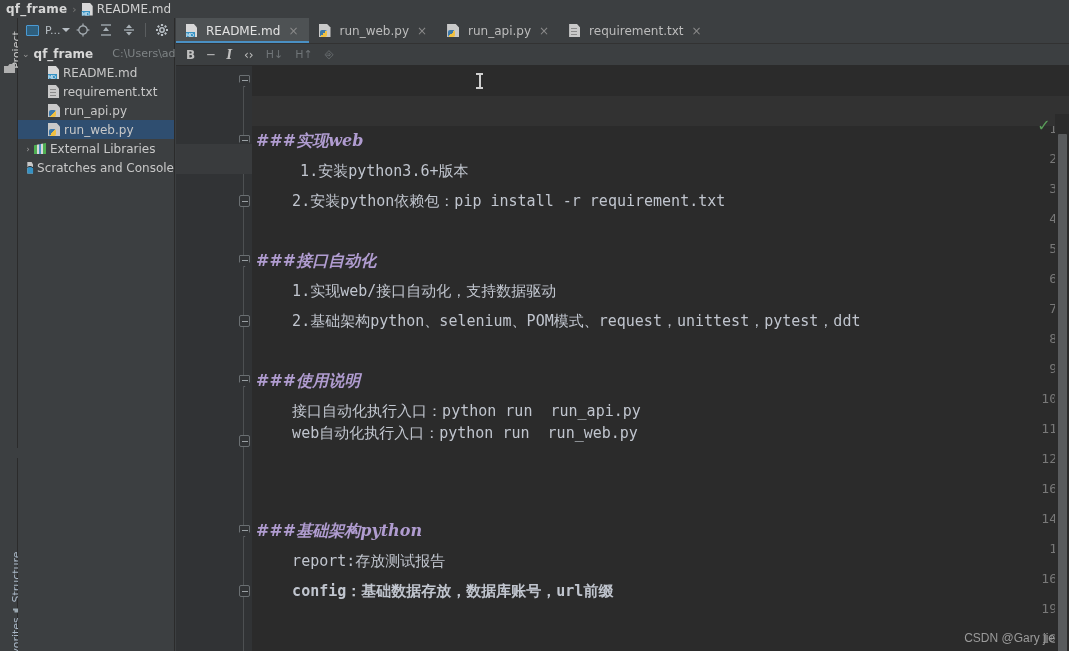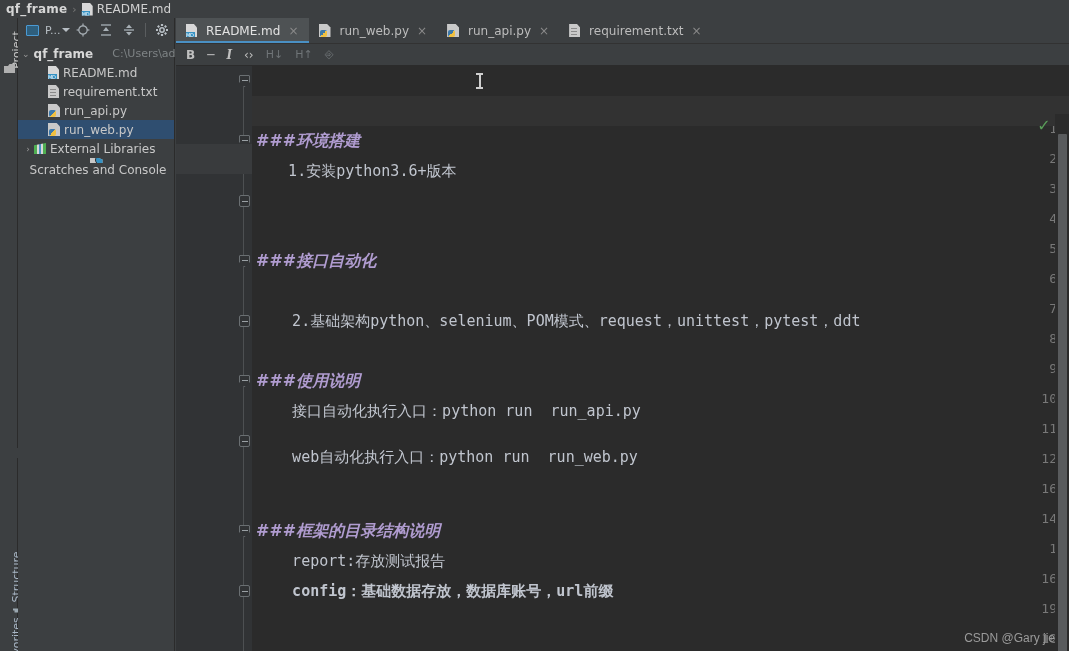--- a/index.html
+++ b/index.html
@@ -310,21 +310,21 @@
         <div class="tree-row selected" style="padding-left: 18px;">
           <span class="tree-arrow"></span>
           <span class="py-icon"></span>
           <span class="tree-label">run_web.py</span>
         </div>
         <div class="tree-row" style="padding-left: 4px;">
           <span class="tree-arrow">›</span>
           <span class="lib-ico"></span>
           <span class="tree-label">External Libraries</span>
         </div>
-        <div class="tree-row" style="padding-left: 4px; flex-direction: column;">
+        <div class="tree-row" style="padding-left: 4px;">
           <span class="tree-arrow"></span>
           <span class="scratch-ico"></span>
           <span class="tree-label">Scratches and Console</span>
         </div>
       </div>
   </div>
 
   <div class="editor-area">
 
     <div class="tabs" id="tabs">
@@ -392,32 +392,34 @@
           <div class="ln" style="top: 408px;">16</div>
           <div class="ln" style="top: 438px;">14</div>
           <div class="ln" style="top: 468px;">1</div>
           <div class="ln" style="top: 498px;">16</div>
           <div class="ln" style="top: 528px;">19</div>
           <div class="ln" style="top: 558px;">18</div>
         </div>
       <div class="code-body" id="code-body">
           <div class="caret-row" style="top: 30px;"></div>
           <div class="cl body" style="top: 30px; left: 4px;"></div>
-          <div class="cl head" style="top: 60px; left: 4px;">###环境搭建</div>
-          <div class="cl body" style="top: 90px; left: 0;">    1.安装python3.6+版本</div>
+          <div class="cl head" style="top: 60px; left: 4px;">###实现web</div>
+          <div class="cl body" style="top: 90px; left: 12px;">    1.安装python3.6+版本</div>
+          <div class="cl body" style="top: 120px; left: 4px;">    2.安装python依赖包：pip install -r requirement.txt</div>
           <div class="cl body" style="top: 150px; left: 4px;"></div>
           <div class="cl head" style="top: 180px; left: 4px;">###接口自动化</div>
+          <div class="cl body" style="top: 210px; left: 4px;">    1.实现web/接口自动化，支持数据驱动</div>
           <div class="cl body" style="top: 240px; left: 4px;">    2.基础架构python、selenium、POM模式、request，unittest，pytest，ddt</div>
           <div class="cl body" style="top: 270px; left: 4px;"></div>
           <div class="cl head" style="top: 300px; left: 4px;">###使用说明</div>
           <div class="cl body" style="top: 330px; left: 4px;">    接口自动化执行入口：python run  run_api.py</div>
-          <div class="cl body" style="top: 376px; left: 4px;">    web自动化执行入口：python run  run_web.py</div>
+          <div class="cl body" style="top: 352px; left: 4px;">    web自动化执行入口：python run  run_web.py</div>
           <div class="cl body" style="top: 390px; left: 4px;"></div>
           <div class="cl body" style="top: 420px; left: 4px;"></div>
-          <div class="cl head" style="top: 450px; left: 4px;">###框架的目录结构说明</div>
+          <div class="cl head" style="top: 450px; left: 4px;">###基础架构python</div>
           <div class="cl body" style="top: 480px; left: 4px;">    report:存放测试报告</div>
           <div class="cl body" style="top: 510px; left: 4px; font-weight: bold;">    config：基础数据存放，数据库账号，url前缀</div>
           <div class="ibeam" style="left: 224px; top: 7px;"></div>
         </div>
 
       <div class="ok-check">✓</div>
       <div class="right-rail">
         <div class="scrollbar-track"></div>
         <div class="scrollbar-thumb"></div>
       </div>

